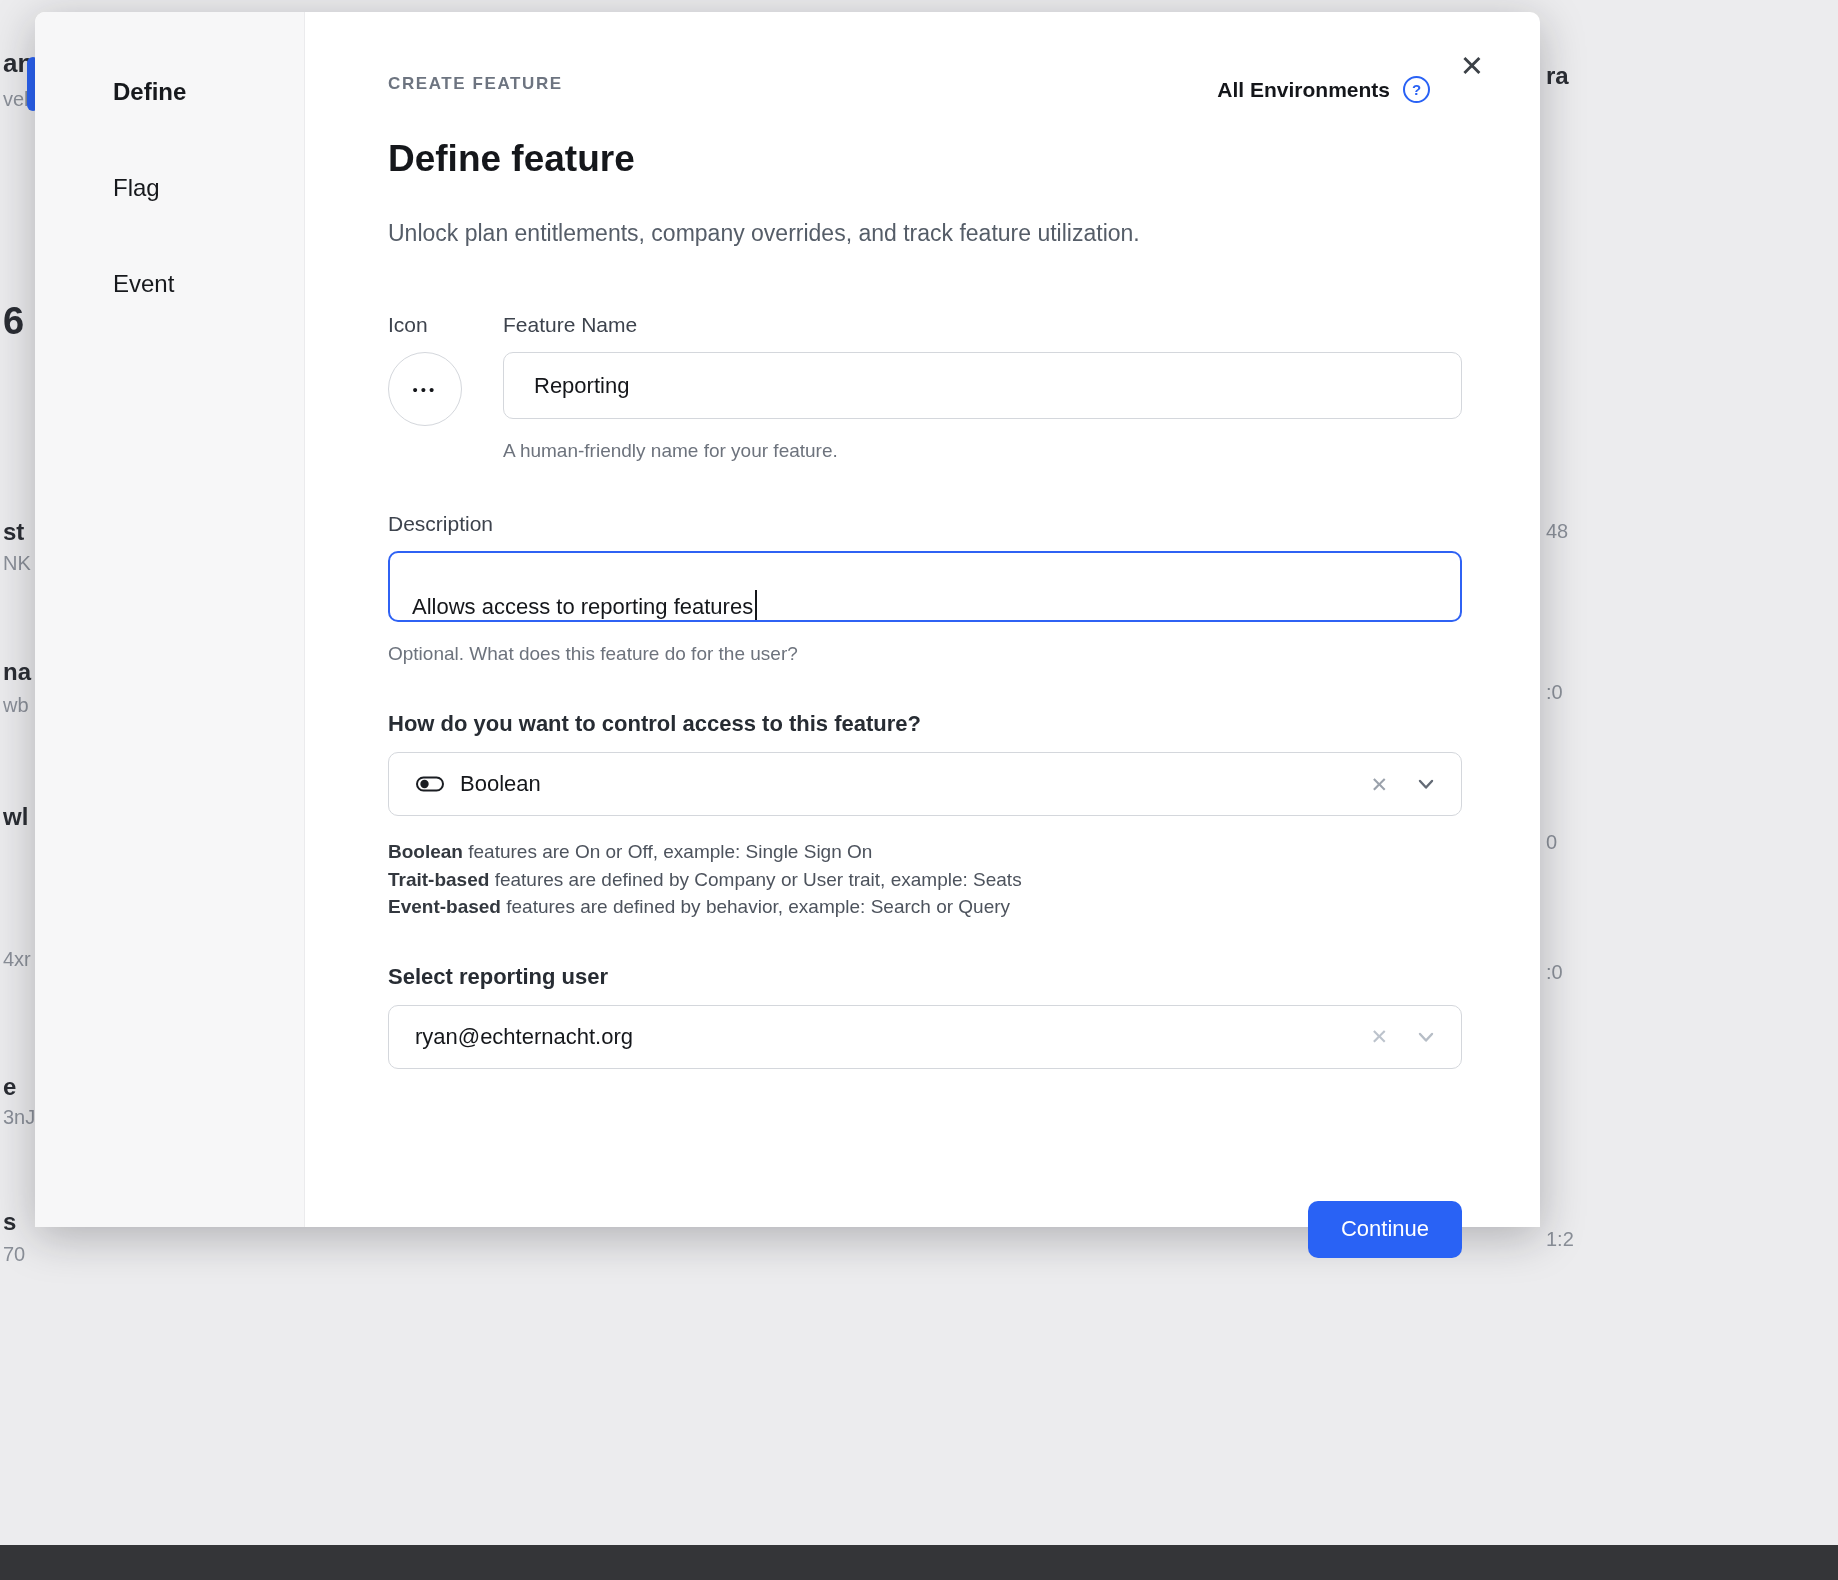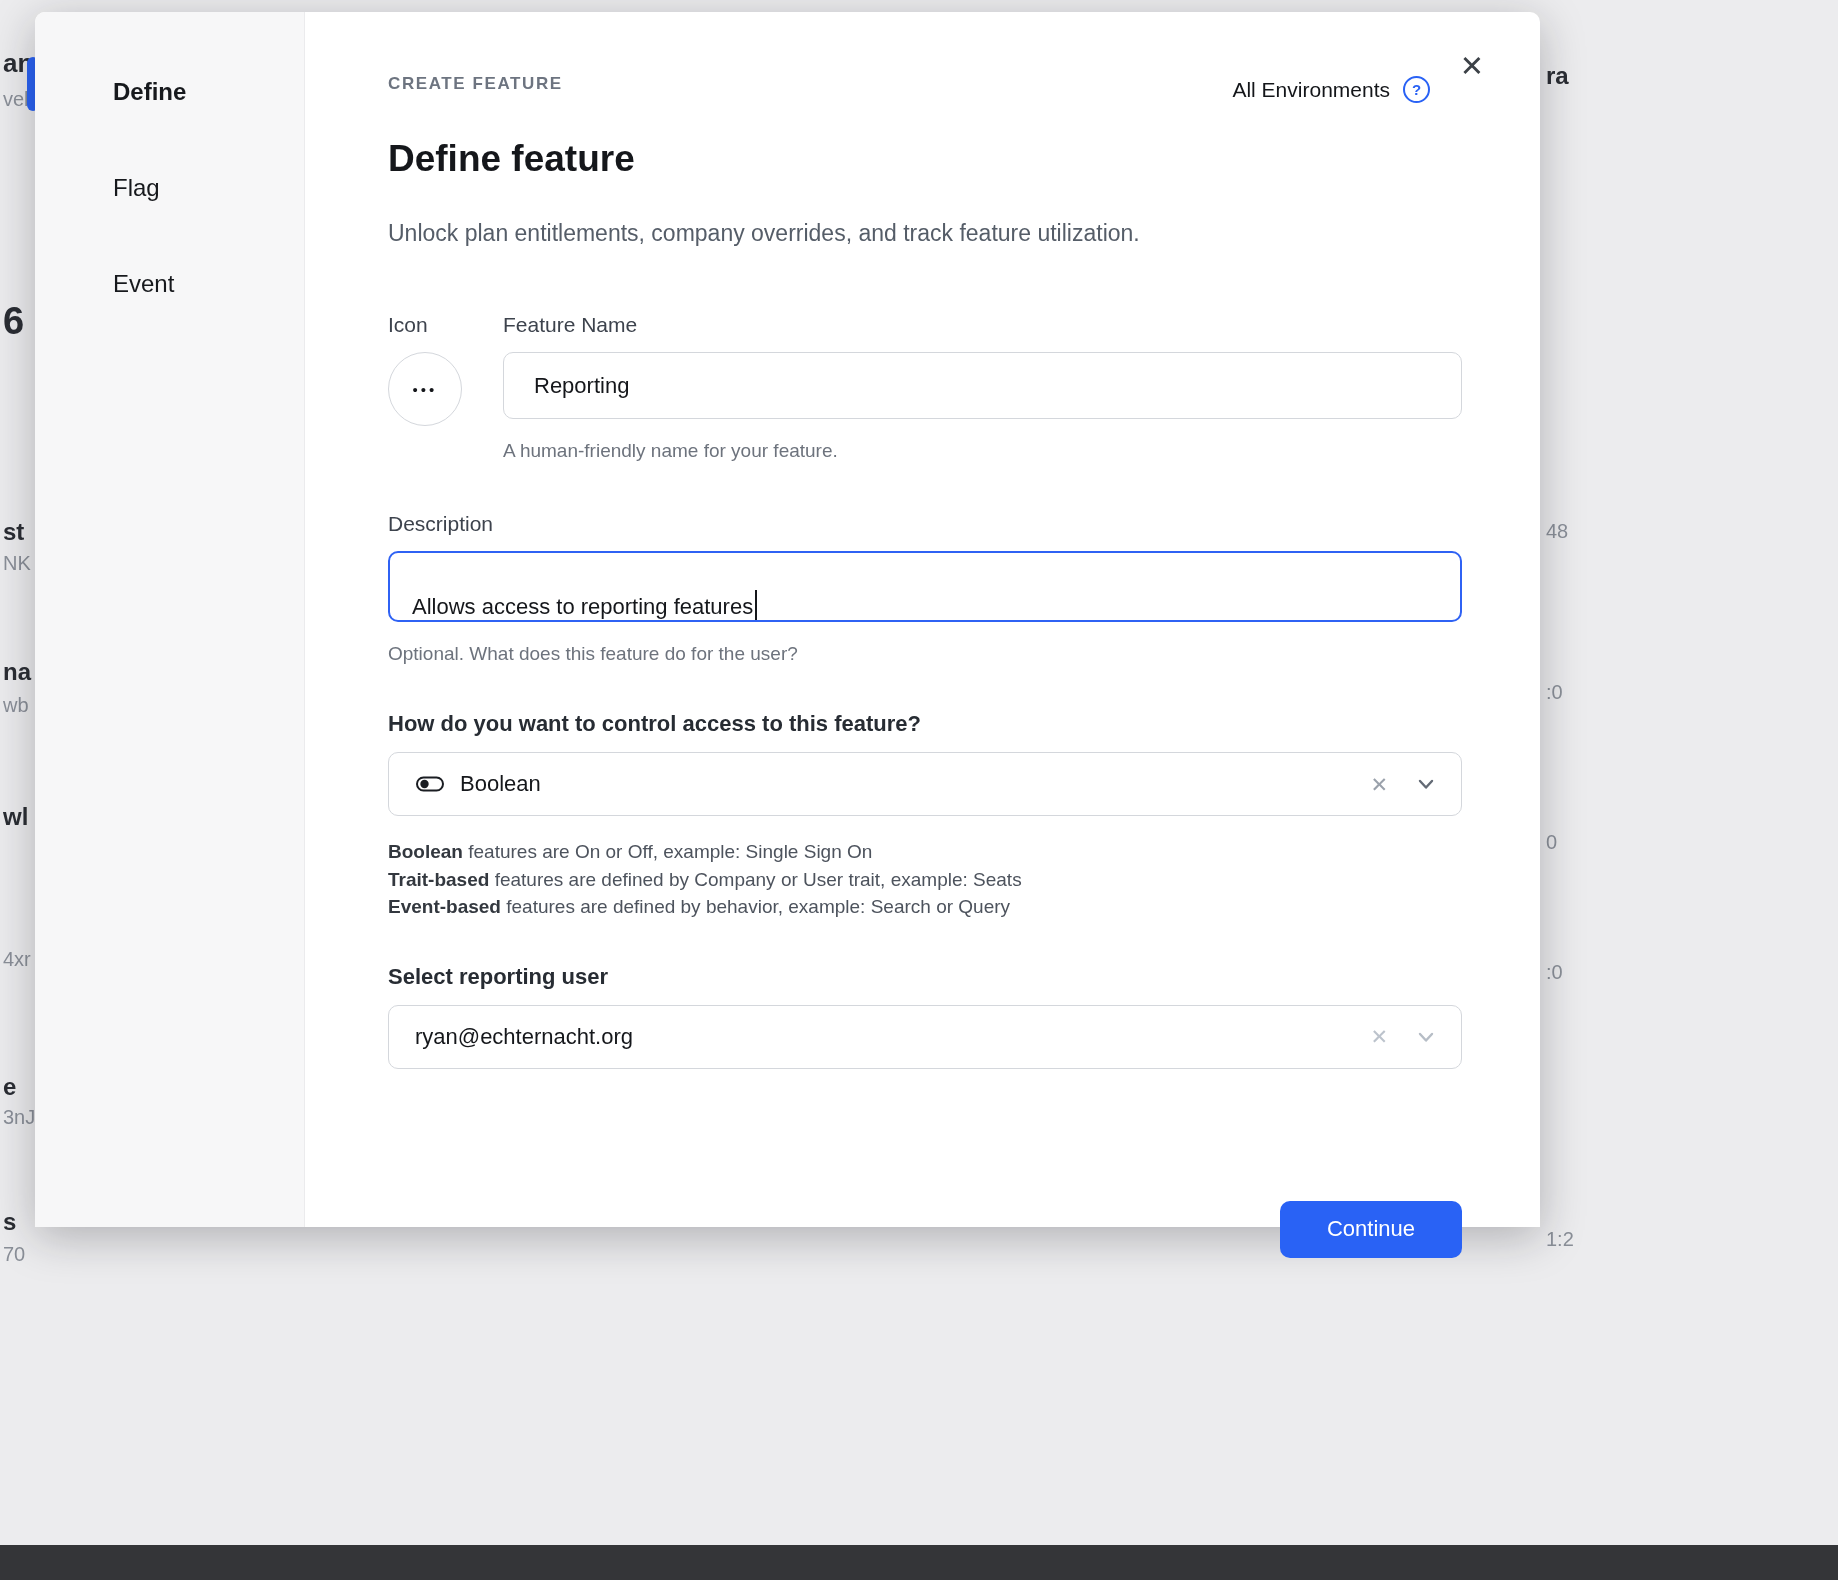--- a/index.html
+++ b/index.html
@@ -34,21 +34,21 @@
     padding:66px 0 0 78px; border-radius:10px 0 0 0; flex:none;
   }
   .step { font-size:24px; line-height:28px; color:#17191d; margin-bottom:68px; cursor:pointer; }
   .step.active { font-weight:600; }
 
   .content { flex:1; padding:62px 78px 0 83px; position:relative; }
 
   .eyebrow { font-size:17px; line-height:20px; font-weight:700; letter-spacing:1.6px; color:#6d7480; }
 
   .env-row { position:absolute; top:64px; right:110px; display:flex; align-items:center; gap:13px; }
-  .env-label { font-size:21px; color:#14161a; font-weight:400; }
+  .env-label { font-size:21px; color:#14161a; font-weight:700; }
   .help-icon { width:27px; height:27px; border-radius:50%; border:2px solid #2962f5;
     color:#2962f5; display:flex; align-items:center; justify-content:center;
     font-size:15px; font-weight:700; cursor:pointer; }
   .close-btn { position:absolute; top:38px; right:54px; background:none; border:none;
     font-size:29px; line-height:1; color:#3c4147; cursor:pointer; font-family:inherit; padding:2px; }
 
   h1.title { margin:42px 0 0; font-size:37px; line-height:46px; font-weight:700; color:#15171b; }
   .subtitle { margin:36px 0 0; font-size:23px; line-height:30px; color:#555d68; }
 
   .field-label { display:block; font-size:21px; line-height:26px; color:#3d434d; }
@@ -85,21 +85,21 @@
   .select-right { display:flex; align-items:center; gap:27px; }
   .clear-x { font-size:21px; color:#9aa1ab; line-height:1; cursor:pointer; }
   .chev { display:flex; color:#636a75; cursor:pointer; }
   .select-field.muted .clear-x { color:#bcc3cc; }
   .select-field.muted .chev { color:#b6bdc6; }
 
   .helper-multi { margin-top:22px; font-size:19px; line-height:27.5px; color:#4d535d; }
   .helper-multi .b { font-weight:700; color:#33383f; }
 
   .continue-row { display:flex; justify-content:flex-end; margin-top:132px; }
-  .continue-btn { height:57px; padding:0 47px; border:none; border-radius:10px;
+  .continue-btn { height:57px; padding:0 33px; border:none; border-radius:10px;
     background:#2962f5; color:#ffffff; font-size:22px; font-weight:500;
     font-family:inherit; cursor:pointer; }
 </style>
 </head>
 <body>
 
 <div class="backdrop">
   <span class="frag dark" style="top:48px; font-size:26px;">an</span>
   <span class="frag" style="top:88px;">vel</span>
   <span class="frag dark big" style="top:300px;">6</span>

